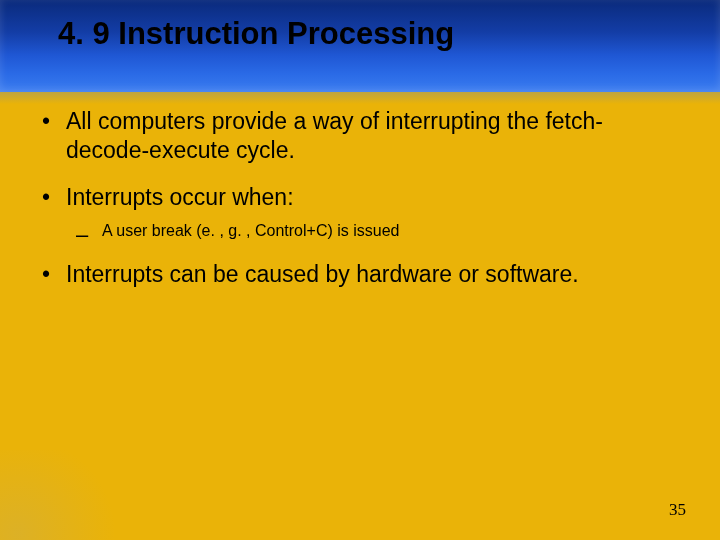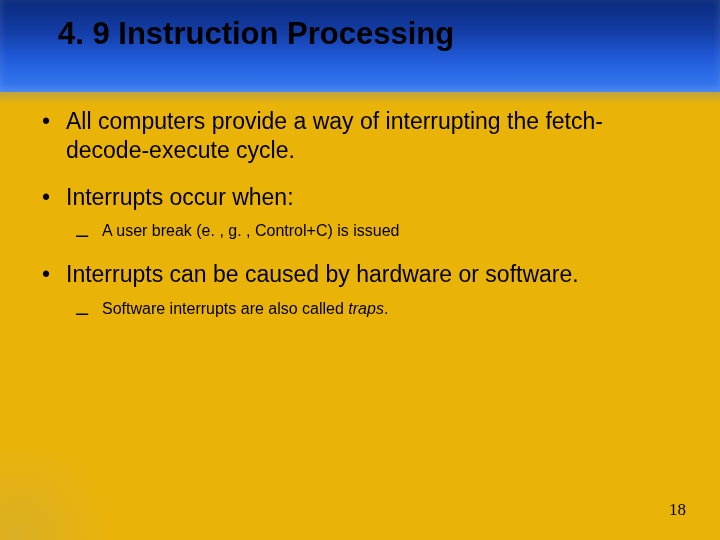--- a/index.html
+++ b/index.html
@@ -126,23 +126,18 @@
     <ul class="top">
       <li>All computers provide a way of interrupting the fetch-decode-execute cycle.</li>
       <li>
         <span>Interrupts occur when:</span>
         <ul class="sub">
           <li>A user break (e. , g. , Control+C) is issued</li>
         </ul>
       </li>
       <li>
         <span>Interrupts can be caused by hardware or software.</span>
-        <ul class="sub">
-          <li>
-            <span>Software interrupts are also called </span><span class="traps">traps</span><span>.</span>
-          </li>
-        </ul>
       </li>
     </ul>
   </div>
 
-  <div class="page-num">18</div>
+  <div class="page-num">35</div>
 </div>
 
 </body></html>

